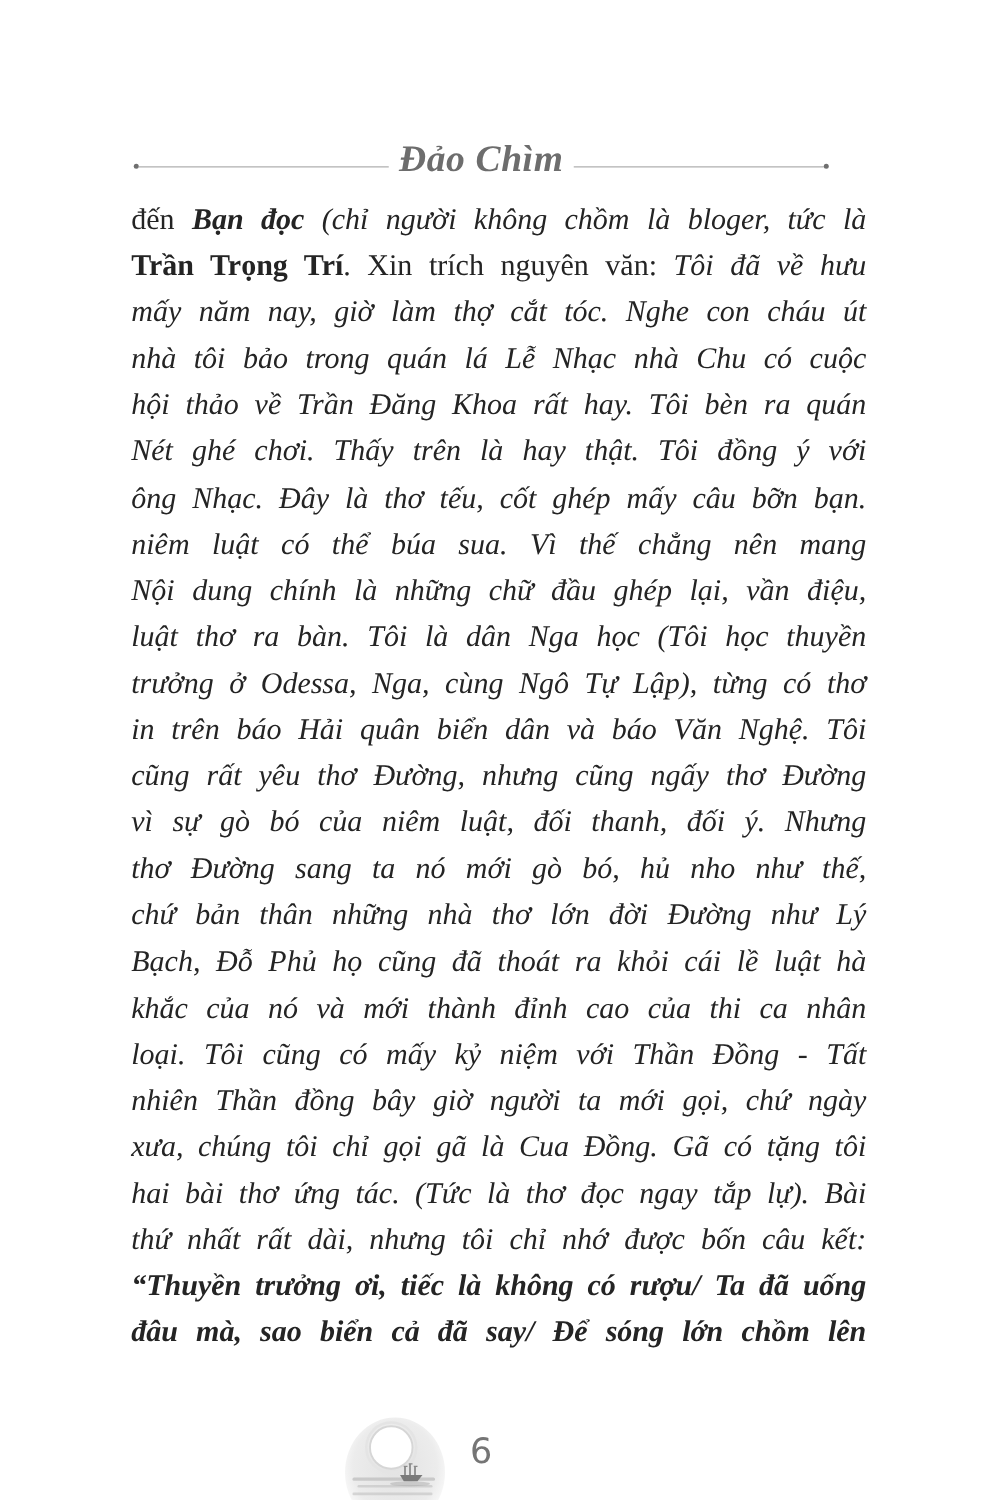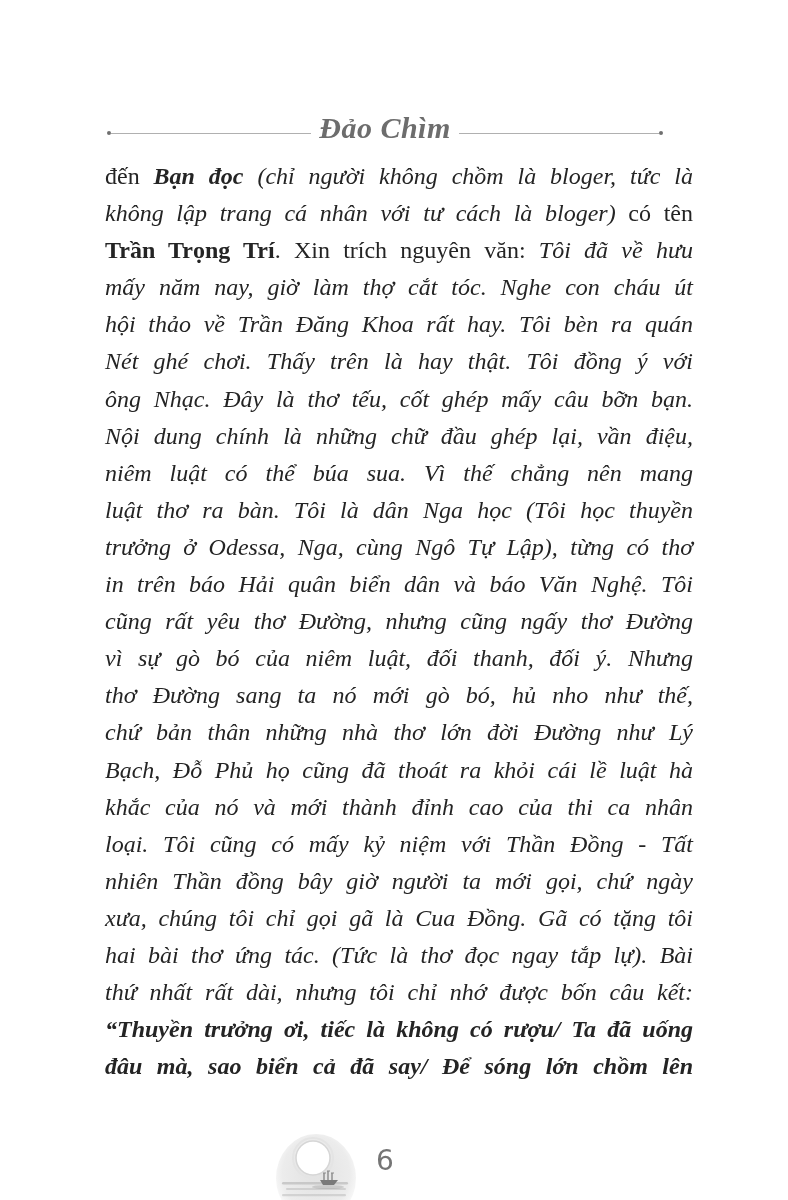--- a/index.html
+++ b/index.html
@@ -104,28 +104,28 @@
   <div class="running-header">
     <span class="hdr-dot"></span>
     <span class="hdr-rule"></span>
     <span class="hdr-title">Đảo Chìm</span>
     <span class="hdr-rule"></span>
     <span class="hdr-dot"></span>
   </div>
 
   <div class="text-block">
       <div class="text-line"><span class="seg-r">đến </span><span class="seg-bi">Bạn đọc</span><span class="seg-i"> (chỉ người không chồm là bloger, tức là</span></div>
-      <div class="text-line"><span class="seg-i">không lập trang cá nhân với tư cách là bloger)</span><span class="seg-r"> có tên</span></div>
       <div class="text-line"><span class="seg-b">Trần Trọng Trí</span><span class="seg-r">. Xin trích nguyên văn: </span><span class="seg-i">Tôi đã về hưu</span></div>
       <div class="text-line"><span class="seg-i">mấy năm nay, giờ làm thợ cắt tóc. Nghe con cháu út</span></div>
+      <div class="text-line"><span class="seg-i">nhà tôi bảo trong quán lá Lễ Nhạc nhà Chu có cuộc</span></div>
       <div class="text-line"><span class="seg-i">hội thảo về Trần Đăng Khoa rất hay. Tôi bèn ra quán</span></div>
       <div class="text-line"><span class="seg-i">Nét ghé chơi. Thấy trên là hay thật. Tôi đồng ý với</span></div>
       <div class="text-line"><span class="seg-i">ông Nhạc. Đây là thơ tếu, cốt ghép mấy câu bỡn bạn.</span></div>
+      <div class="text-line"><span class="seg-i">niêm luật có thể búa sua. Vì thế chẳng nên mang</span></div>
       <div class="text-line"><span class="seg-i">Nội dung chính là những chữ đầu ghép lại, vần điệu,</span></div>
-      <div class="text-line"><span class="seg-i">niêm luật có thể búa sua. Vì thế chẳng nên mang</span></div>
       <div class="text-line"><span class="seg-i">luật thơ ra bàn. Tôi là dân Nga học (Tôi học thuyền</span></div>
       <div class="text-line"><span class="seg-i">trưởng ở Odessa, Nga, cùng Ngô Tự Lập), từng có thơ</span></div>
       <div class="text-line"><span class="seg-i">in trên báo Hải quân biển dân và báo Văn Nghệ. Tôi</span></div>
       <div class="text-line"><span class="seg-i">cũng rất yêu thơ Đường, nhưng cũng ngấy thơ Đường</span></div>
       <div class="text-line"><span class="seg-i">vì sự gò bó của niêm luật, đối thanh, đối ý. Nhưng</span></div>
       <div class="text-line"><span class="seg-i">thơ Đường sang ta nó mới gò bó, hủ nho như thế,</span></div>
       <div class="text-line"><span class="seg-i">chứ bản thân những nhà thơ lớn đời Đường như Lý</span></div>
       <div class="text-line"><span class="seg-i">Bạch, Đỗ Phủ họ cũng đã thoát ra khỏi cái lề luật hà</span></div>
       <div class="text-line"><span class="seg-i">khắc của nó và mới thành đỉnh cao của thi ca nhân</span></div>
       <div class="text-line"><span class="seg-i">loại. Tôi cũng có mấy kỷ niệm với Thần Đồng - Tất</span></div>

